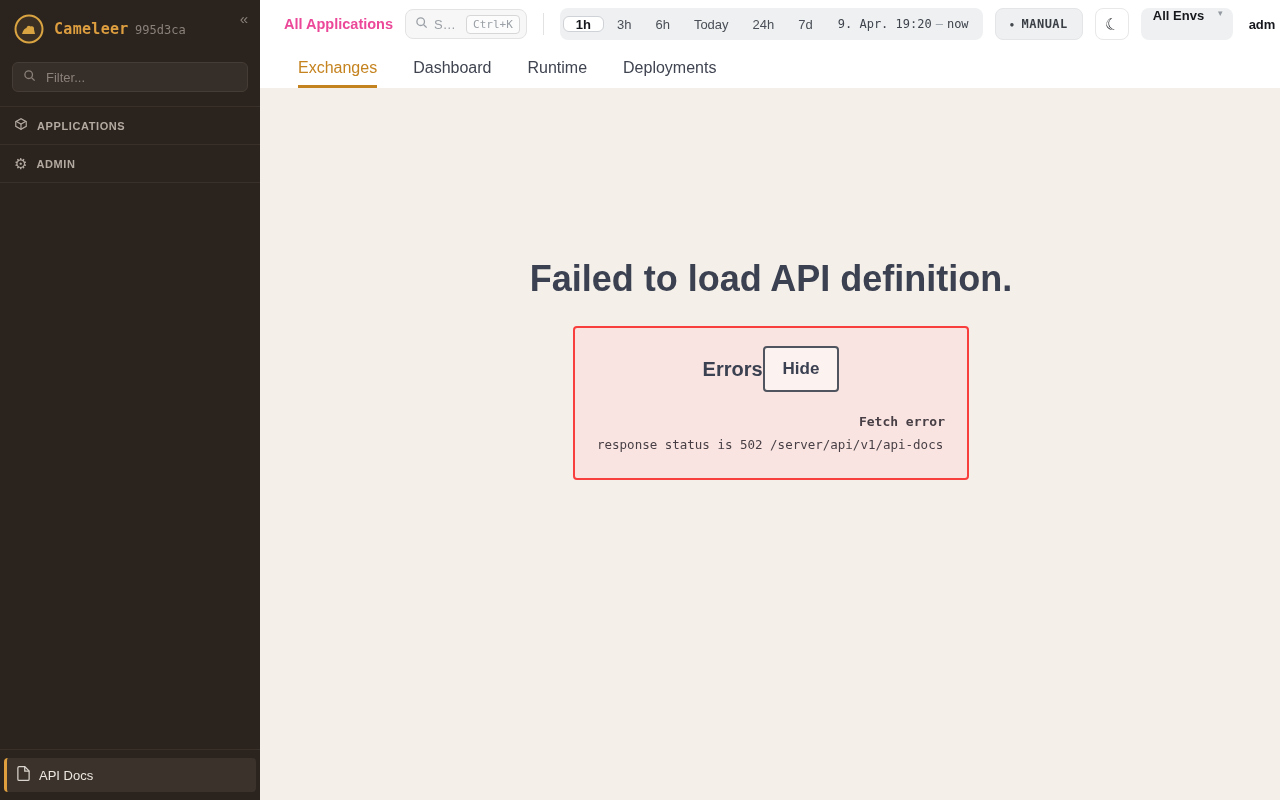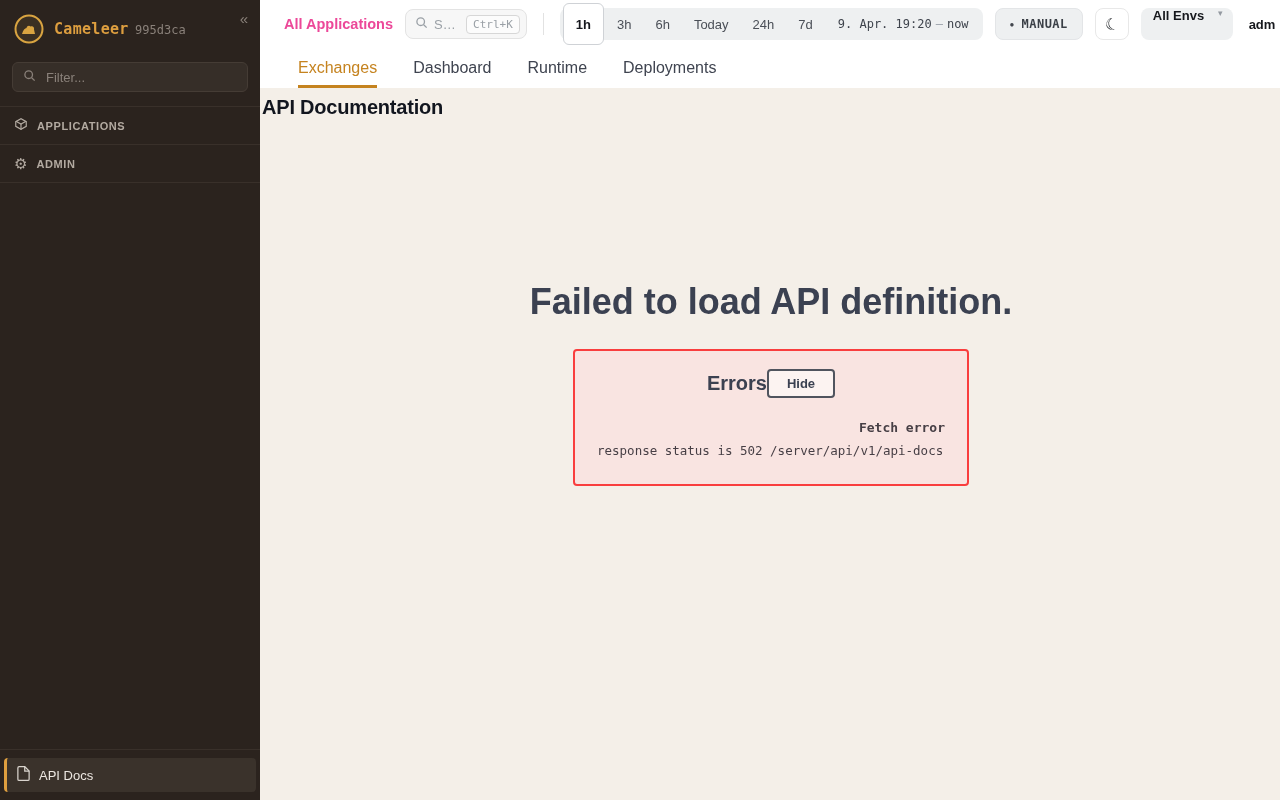--- a/index.html
+++ b/index.html
@@ -87,21 +87,21 @@
     border:1px solid #d7d7d7; border-radius:4px; background:#fcfcfc;
     font-family:"DejaVu Sans Mono", monospace; font-size:11px; color:#9aa0a6;
     padding:2px 6px;
   }
   .vdivider { width:1px; height:22px; background:#e2e2e2; margin:0 4px; }
   .timebar {
     height:32px; background:#eef0f1; border-radius:8px;
     display:flex; align-items:center; gap:2px; padding:0 14px 0 3px;
   }
   .range-btn {
-    border:none; background:transparent; height:42px; padding:0 11px;
+    border:none; background:transparent; height:16px; padding:0 11px;
     font-size:13px; color:#4a4f57; border-radius:6px; cursor:pointer;
     font-family:"Liberation Sans", sans-serif;
   }
   .range-btn.active {
     background:#ffffff; border:1px solid #cfd2d6; font-weight:bold; color:#16181d;
     padding:0 12px;
   }
   .time-range-text { margin-left:12px; font-size:12px; color:#3e434c; }
   .time-sep { color:#9aa0a8; margin:0 4px; }
   .manual-btn {
@@ -146,22 +146,22 @@
     font-size:36px; font-weight:bold; color:#3b4151;
   }
   .errors-panel {
     width:396px; margin:26px auto 0 auto;
     background:#f9e4e1; border:2px solid #f93e3e; border-radius:4px;
     padding:18px 22px 26px 22px;
   }
   .errors-head { display:flex; align-items:center; justify-content:center; }
   .errors-title { font-size:20px; font-weight:bold; color:#3b4151; }
   .hide-btn {
-    font-size:13px; font-weight:bold; color:#3b4151;
-    padding:5px 18px; border:2px solid #50545e; border-radius:4px;
+    font-size:17px; font-weight:bold; color:#3b4151;
+    padding:11px 18px; border:2px solid #50545e; border-radius:4px;
     background:rgba(255,255,255,.55); cursor:pointer;
     font-family:"Liberation Sans", sans-serif;
   }
   .error-name {
     margin-top:22px;
     font-family:"DejaVu Sans Mono", monospace; font-size:13px; font-weight:bold;
     color:#473f45;
     text-align:right;
   }
   .error-detail {
@@ -276,21 +276,20 @@
   </header>
 
   <nav class="tabsrow">
     <span class="tab active">Exchanges</span>
     <span class="tab">Dashboard</span>
     <span class="tab">Runtime</span>
     <span class="tab">Deployments</span>
   </nav>
 
   <main class="content">
-    <h1 class="page-title">API Documentation</h1>
 
     <div class="swagger-fail">Failed to load API definition.</div>
 
     <section class="errors-panel">
       <div class="errors-head">
         <span class="errors-title">Errors</span>
         <button class="hide-btn">Hide</button>
       </div>
       <div class="error-name">Fetch error</div>
       <div class="error-detail">response status is 502 /server/api/v1/api-docs</div>

